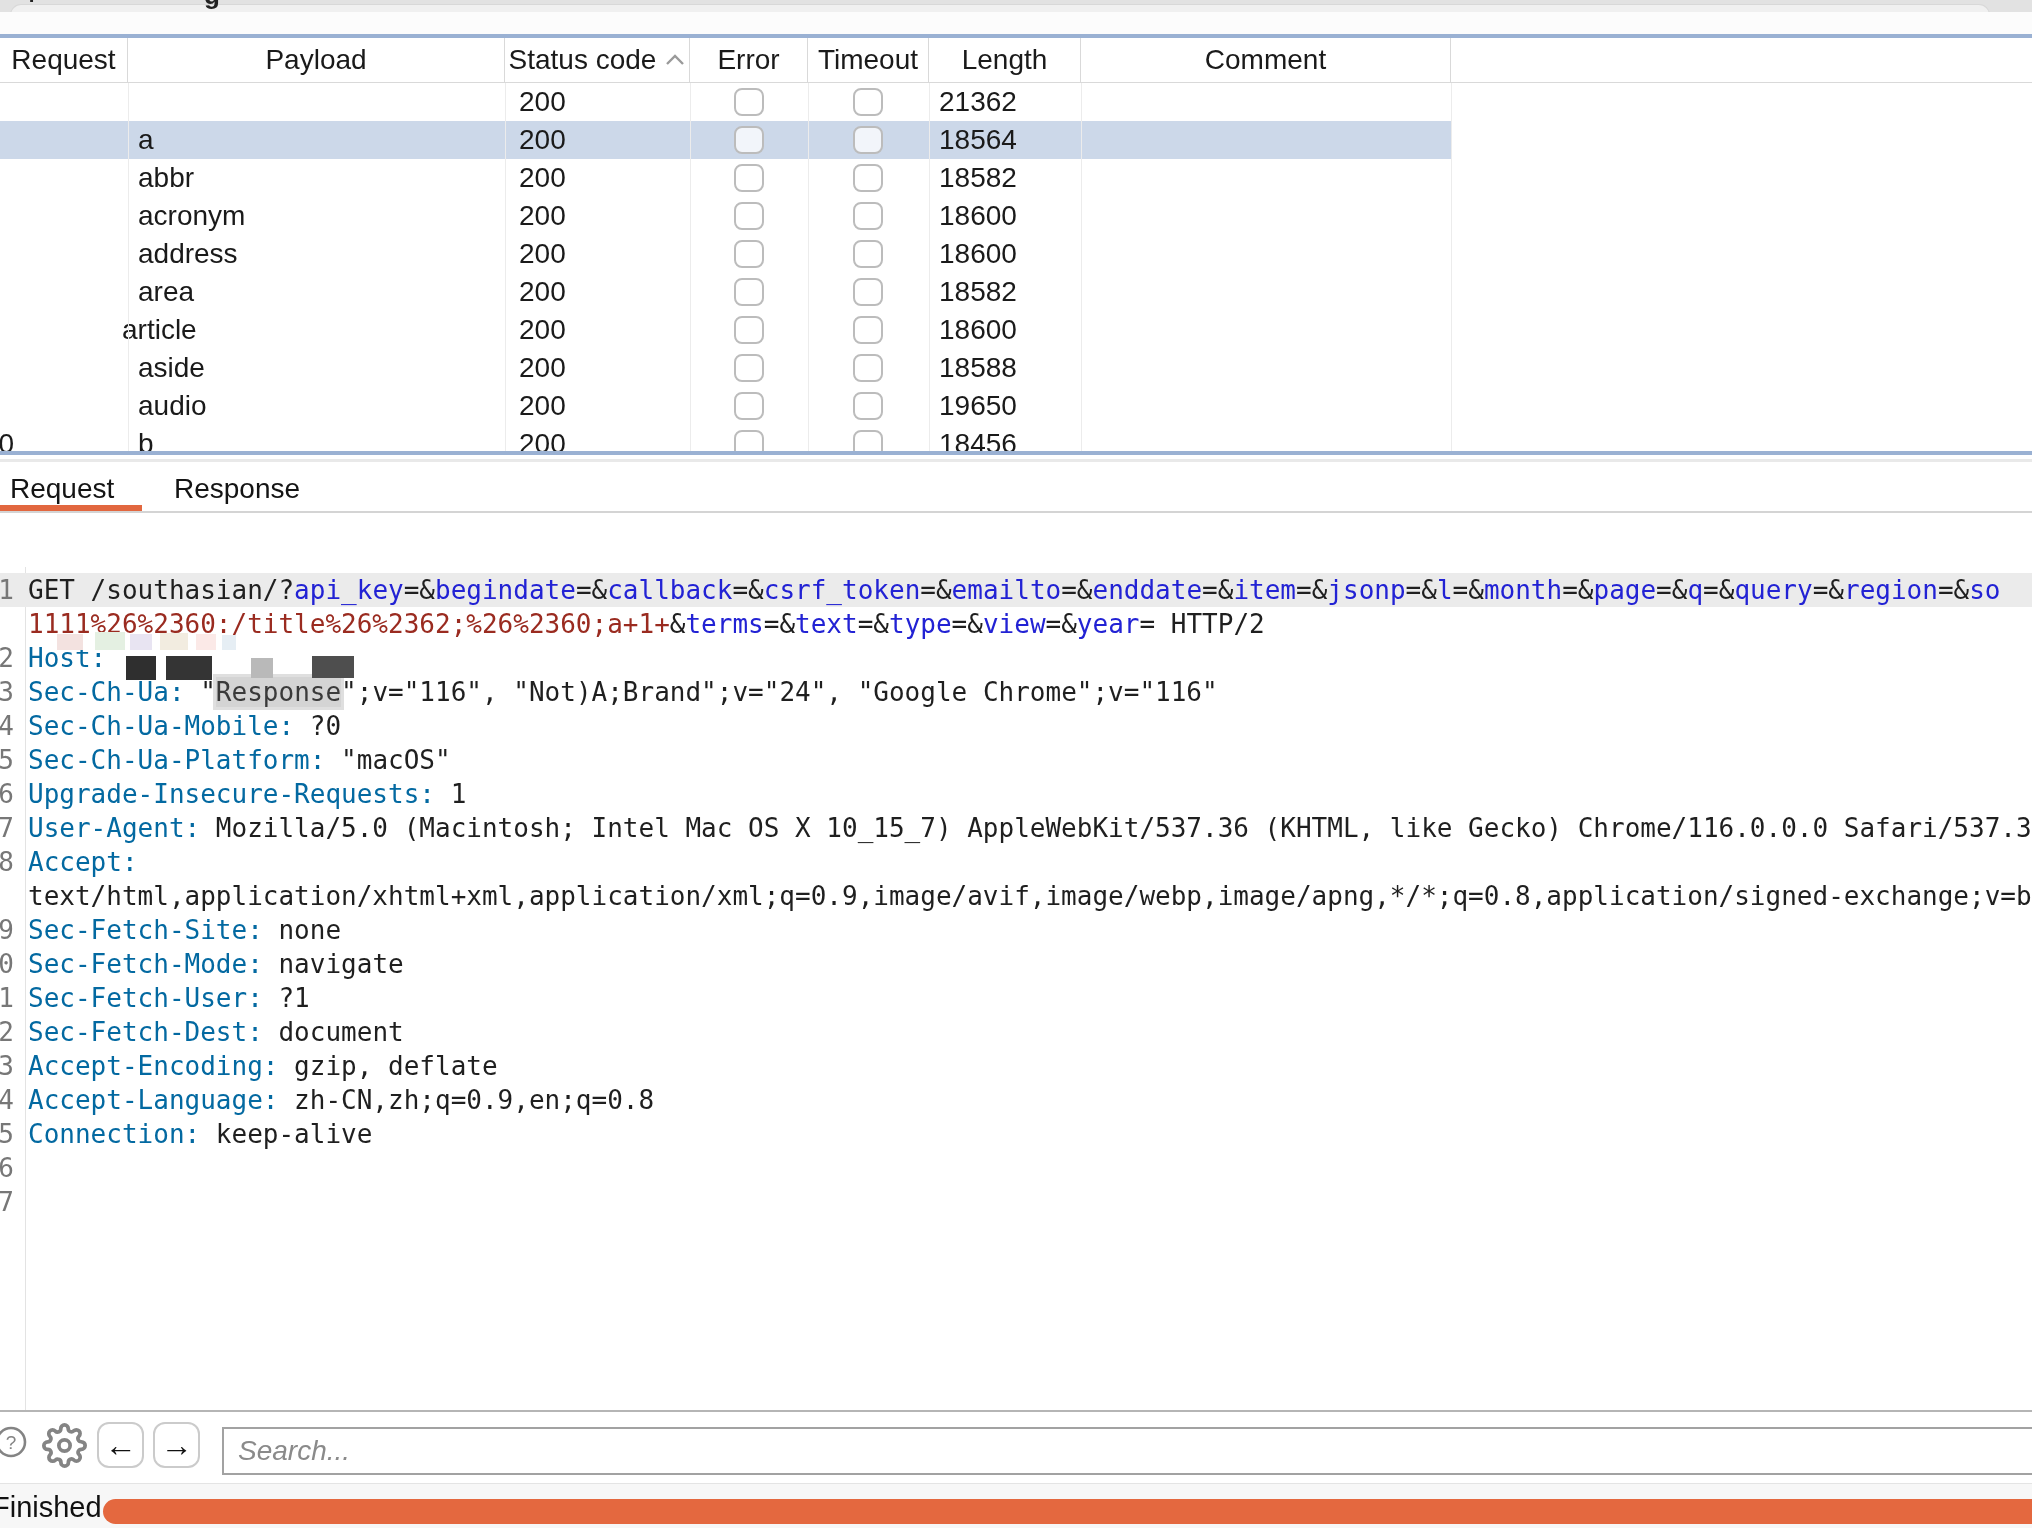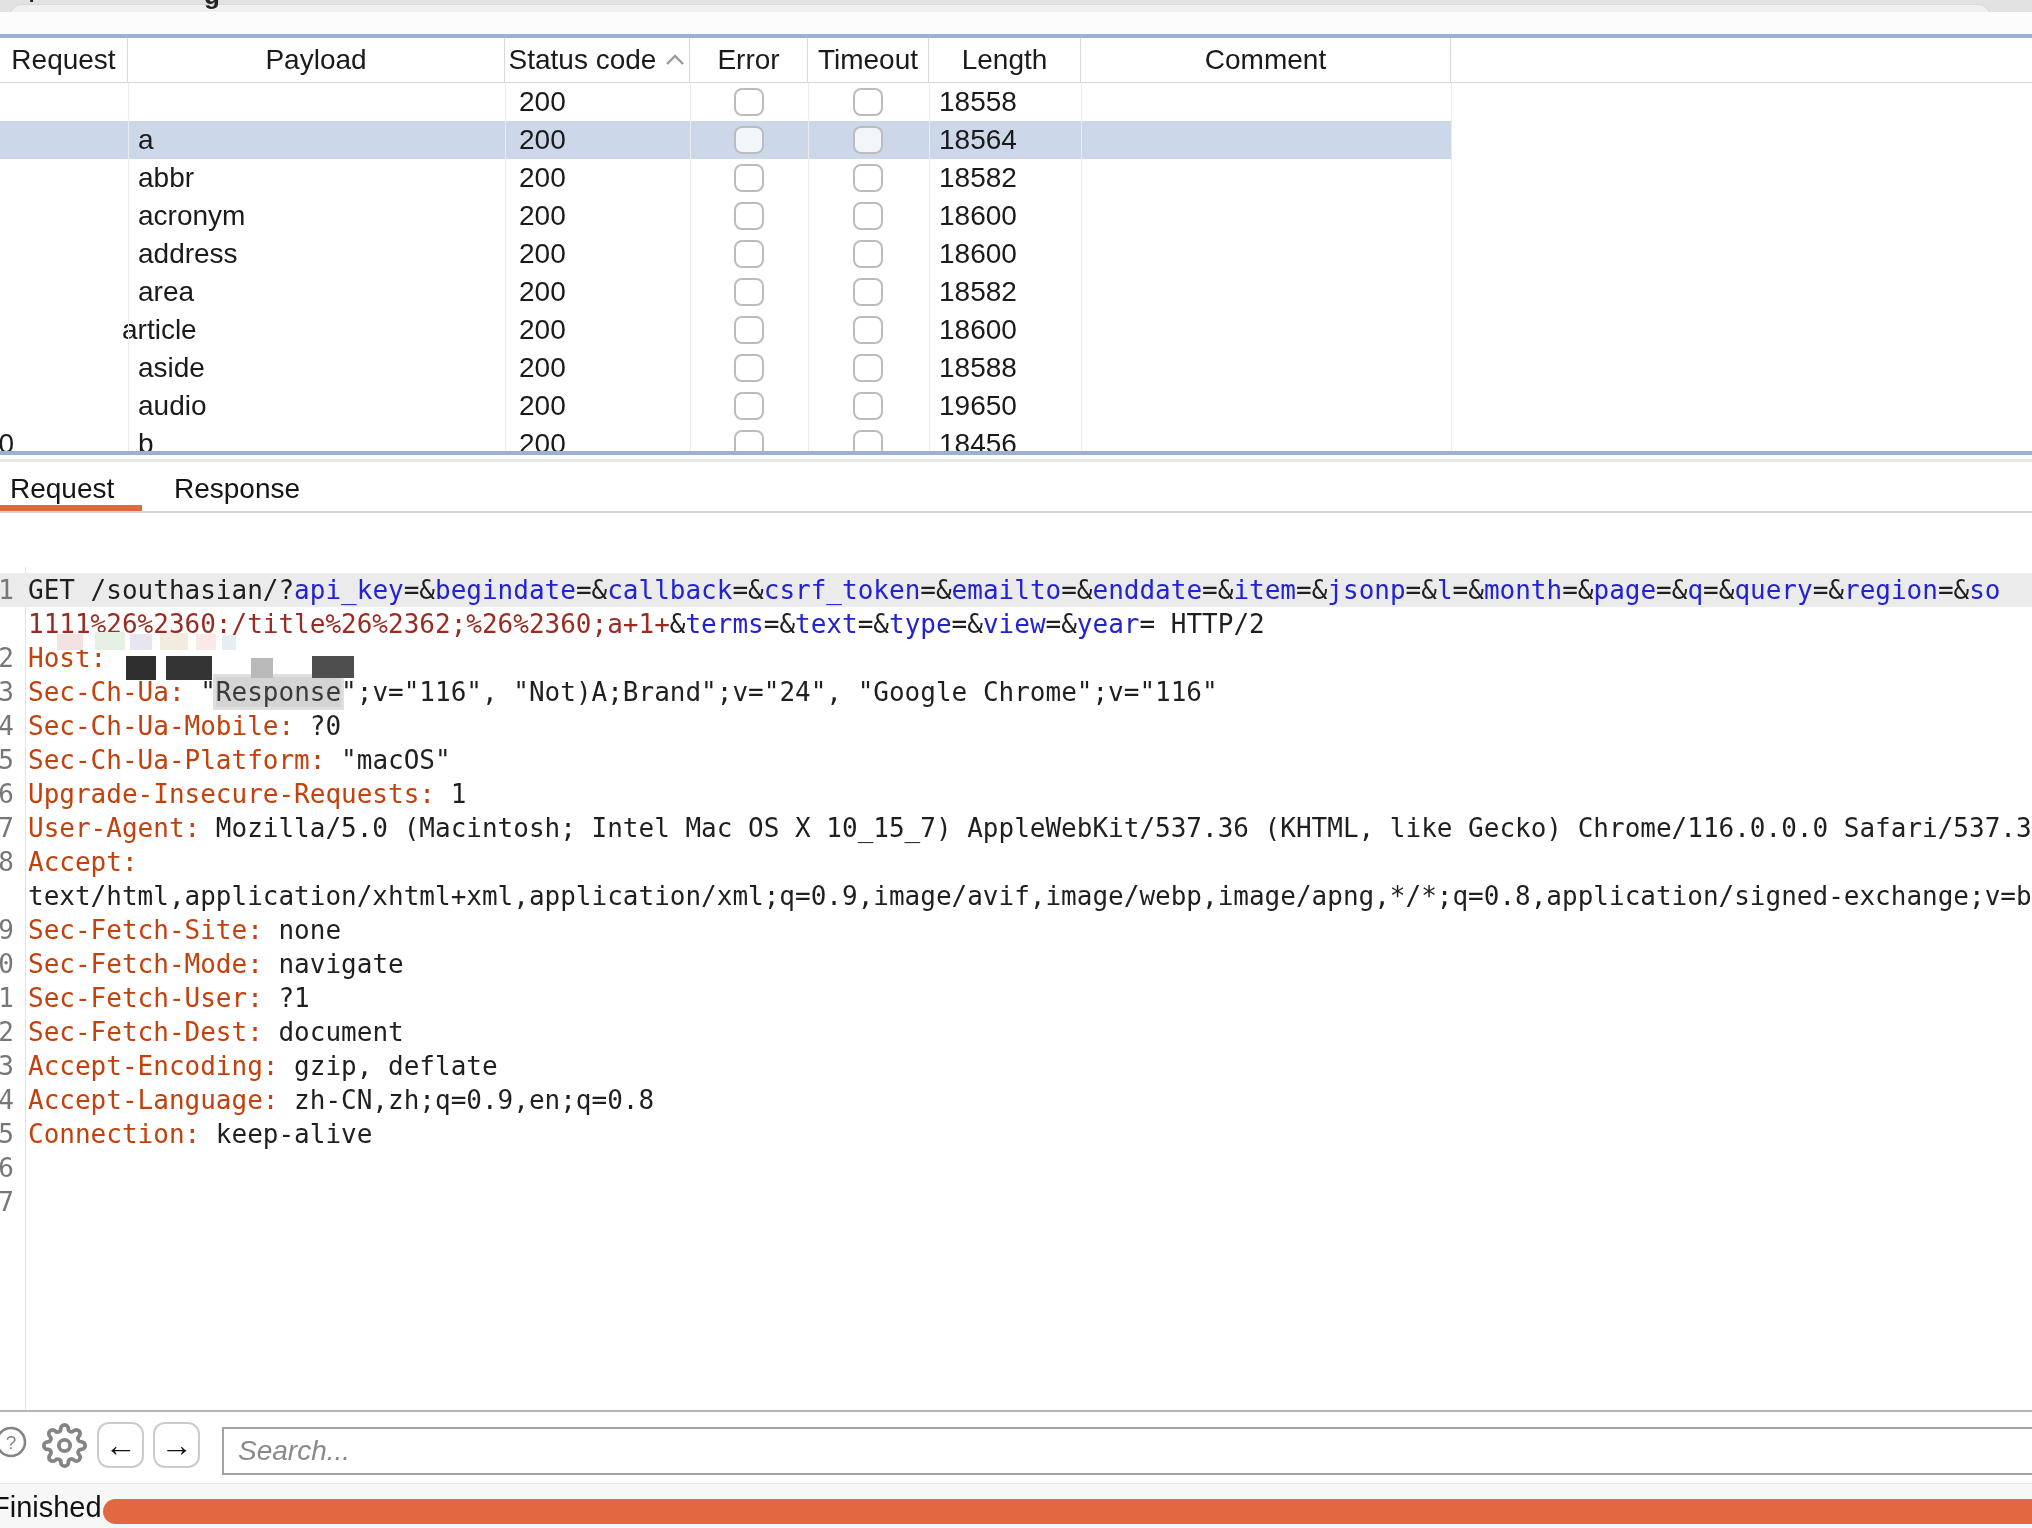--- a/index.html
+++ b/index.html
@@ -42,21 +42,21 @@
   .editor{position:absolute;left:0;top:567px;width:2032px;height:843px;background:#fff;overflow:hidden;
           font-family:"DejaVu Sans Mono","Liberation Mono",monospace;font-size:26px;}
   .gutline{position:absolute;left:25px;top:0;width:1px;height:843px;background:#e3e3e3;}
   .elines{position:absolute;left:0;top:6px;width:2032px;}
   .eline{position:relative;height:34px;line-height:34px;white-space:pre;}
   .eline.hl{background:#ebebeb;}
   .gut{position:absolute;left:-20px;top:0;width:34px;text-align:right;color:#777;}
   .etext{position:absolute;left:28px;top:0;}
   .s-k{color:#1f1f1f;}
   .s-p{color:#2222d4;}
-  .s-h{color:#c2410c;}
+  .s-h{color:#0369a1;}
   .s-r{color:#9a2b20;}
   .s-m{color:#3a3a3a;background:rgba(196,196,196,.72);box-shadow:0 0 0 3px rgba(196,196,196,.55);}
   .artifact{position:absolute;}
 
   
   .toolbar-line{position:absolute;left:0;top:1410px;width:2032px;height:2px;background:#b5b5b5;}
   .toolbar{position:absolute;left:0;top:1412px;width:2032px;height:71px;background:#fff;}
   .icon-btn{position:absolute;background:none;border:none;padding:0;cursor:pointer;}
   .nav-btn{position:absolute;width:47px;height:46px;border:2px solid #cbcbcb;border-radius:12px;
            background:#fff;font-size:32px;color:#111;line-height:42px;text-align:center;padding:0;}
@@ -109,21 +109,21 @@
           <span>Comment</span>
         </div>
     </div>
     <div class="rbody" id="rbody">
         <div class="trow" style="top: 0px;">
           <div class="tcell" style="left:-20px;width:34px;text-align:right;"></div>
           <div class="tcell" style="left:138px;width:360px;"></div>
           <div class="tcell" style="left:519px;width:160px;">200</div>
           <div class="cbx" style="left:734px;"></div>
           <div class="cbx" style="left:853px;"></div>
-          <div class="tcell" style="left:939px;width:135px;">18558</div>
+          <div class="tcell" style="left:939px;width:135px;">21362</div>
           <div class="tcell" style="left:1091px;width:350px;"></div>
         </div>
         <div class="trow sel" style="top: 38px;">
           <div class="tcell" style="left:-20px;width:34px;text-align:right;"></div>
           <div class="tcell" style="left:138px;width:360px;">a</div>
           <div class="tcell" style="left:519px;width:160px;">200</div>
           <div class="cbx" style="left:734px;"></div>
           <div class="cbx" style="left:853px;"></div>
           <div class="tcell" style="left:939px;width:135px;">18564</div>
           <div class="tcell" style="left:1091px;width:350px;"></div>

